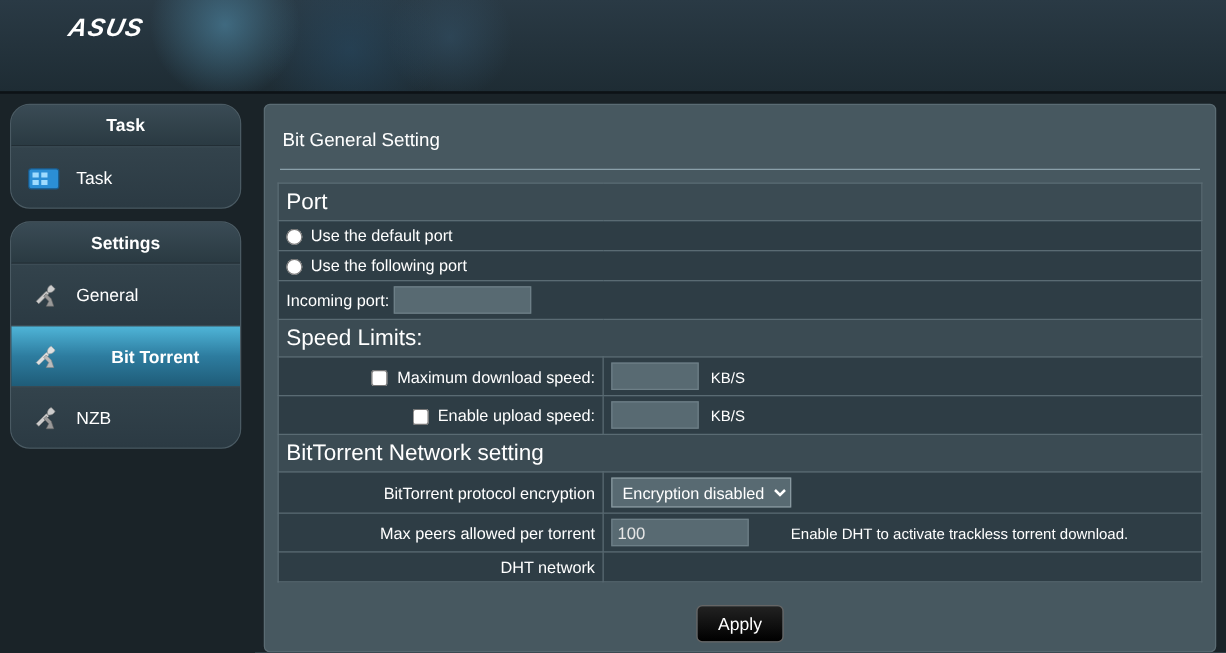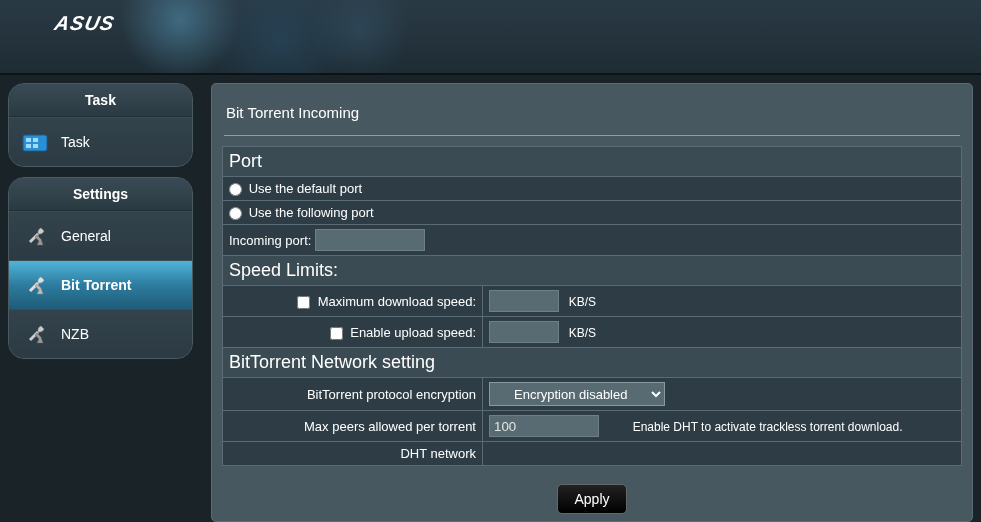--- a/index.html
+++ b/index.html
@@ -64,20 +64,21 @@
     padding: 12px 12px;
     cursor: pointer;
     border-top: 1px solid #3c4c55;
     background: linear-gradient(to bottom, #33434c 0%, #2b3a43 100%);
     position: relative;
   }
   .sidebar-item:first-of-type { border-top: none; }
   .sidebar-item.active {
     background: linear-gradient(to bottom, #4fb5d8 0%, #2d7c9f 50%, #1f5c78 100%);
     font-weight: bold;
+    gap: 28px;
   }
   .sidebar-item.active::after {
     content: "";
     position: absolute;
     right: -10px;
     top: 50%;
     transform: translateY(-50%);
     border-left: 10px solid #2d7c9f;
     border-top: 12px solid transparent;
     border-bottom: 12px solid transparent;
@@ -140,21 +141,21 @@
     padding: 0 4px;
   }
   .input-tiny { width: 70px; }
   .unit { margin-left: 6px; font-size: 12px; }
   .select {
     background: #586a72;
     color: #fff;
     border: 1px solid #8899a0;
     height: 24px;
     font-size: 13px;
-    padding: 1px 20px;
+    padding: 1px 4px;
   }
   .radio-row { padding: 3px 6px; }
   .radio-row input[type=radio] { vertical-align: middle; margin-right: 3px;}
   .apply-row { text-align: center; padding-top: 18px; }
   .apply-btn {
     background: linear-gradient(to bottom, #222 0%, #000 100%);
     color: #fff;
     border: 1px solid #666;
     border-radius: 5px;
     padding: 6px 16px;
@@ -217,21 +218,21 @@
             <path d="M6 16 L14 8 C16 10 20 9 21 6 L18 3 C15 4 14 8 16 10 L8 18 Z" fill="#ccc" stroke="#888" stroke-width="0.5"></path>
             <path d="M18 14 L14 10 L12 12 L16 16 L14 20 L20 20 Z" fill="#999" stroke="#666" stroke-width="0.5"></path>
           </svg>
         </span>
         <span class="sidebar-label">NZB</span>
       </div>
     </div>
   </div>
 
   <div class="main">
-    <div class="page-title">Bit Torrent Incoming</div>
+    <div class="page-title">Bit General Setting</div>
     <hr class="hr">
 
     <div class="panel">
       <table>
         <tbody>
             <tr>
               <th colspan="2">Port</th>
             </tr>
         <tr>
               <td colspan="2" class="radio-row">

